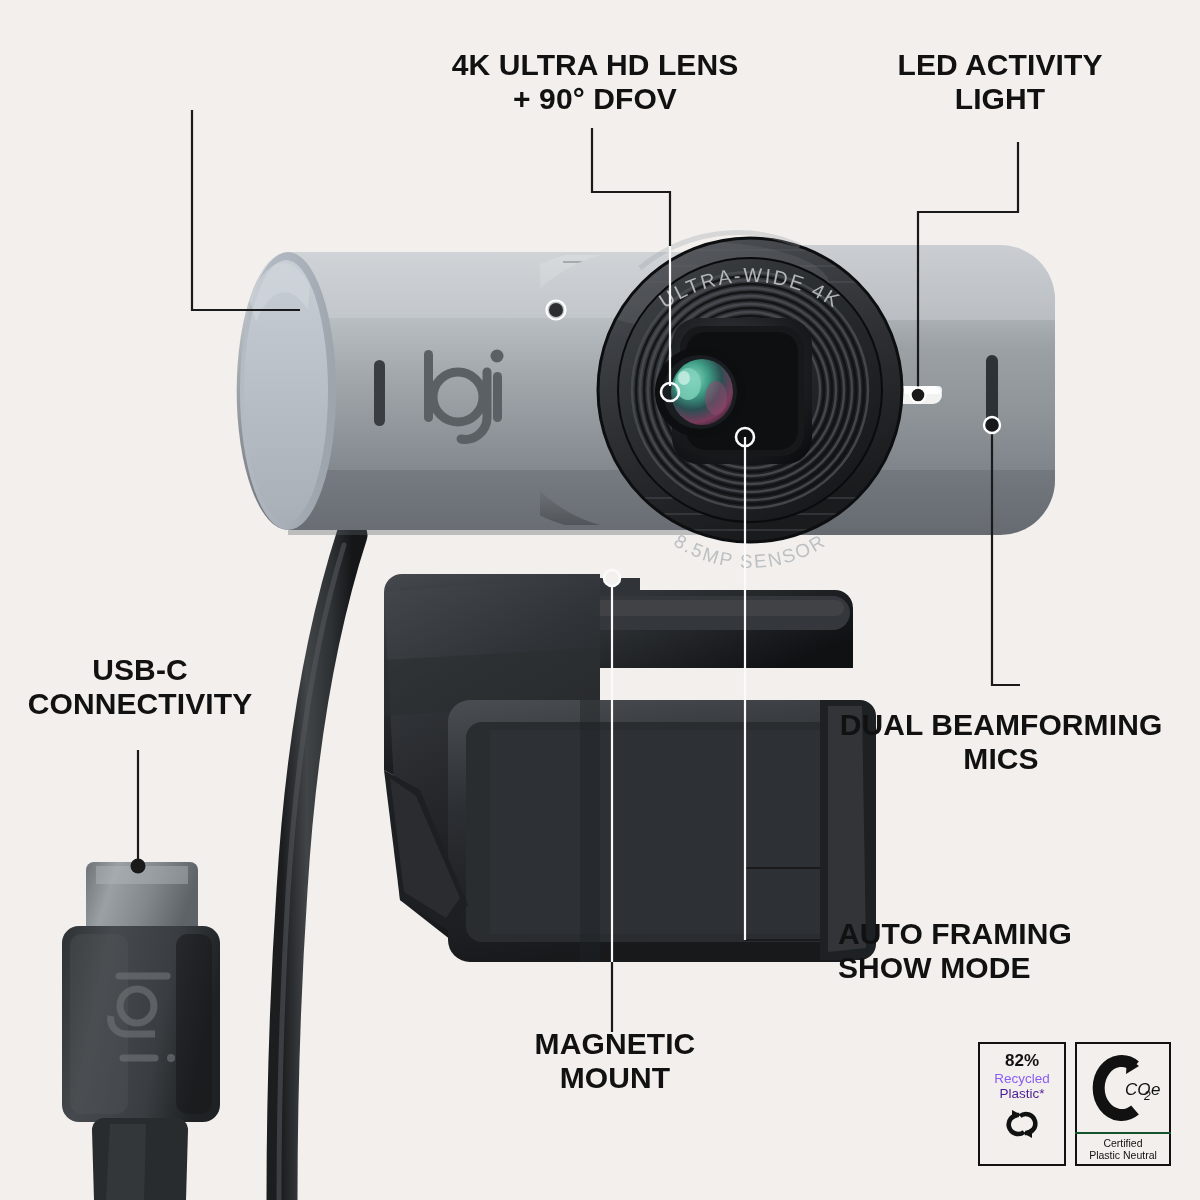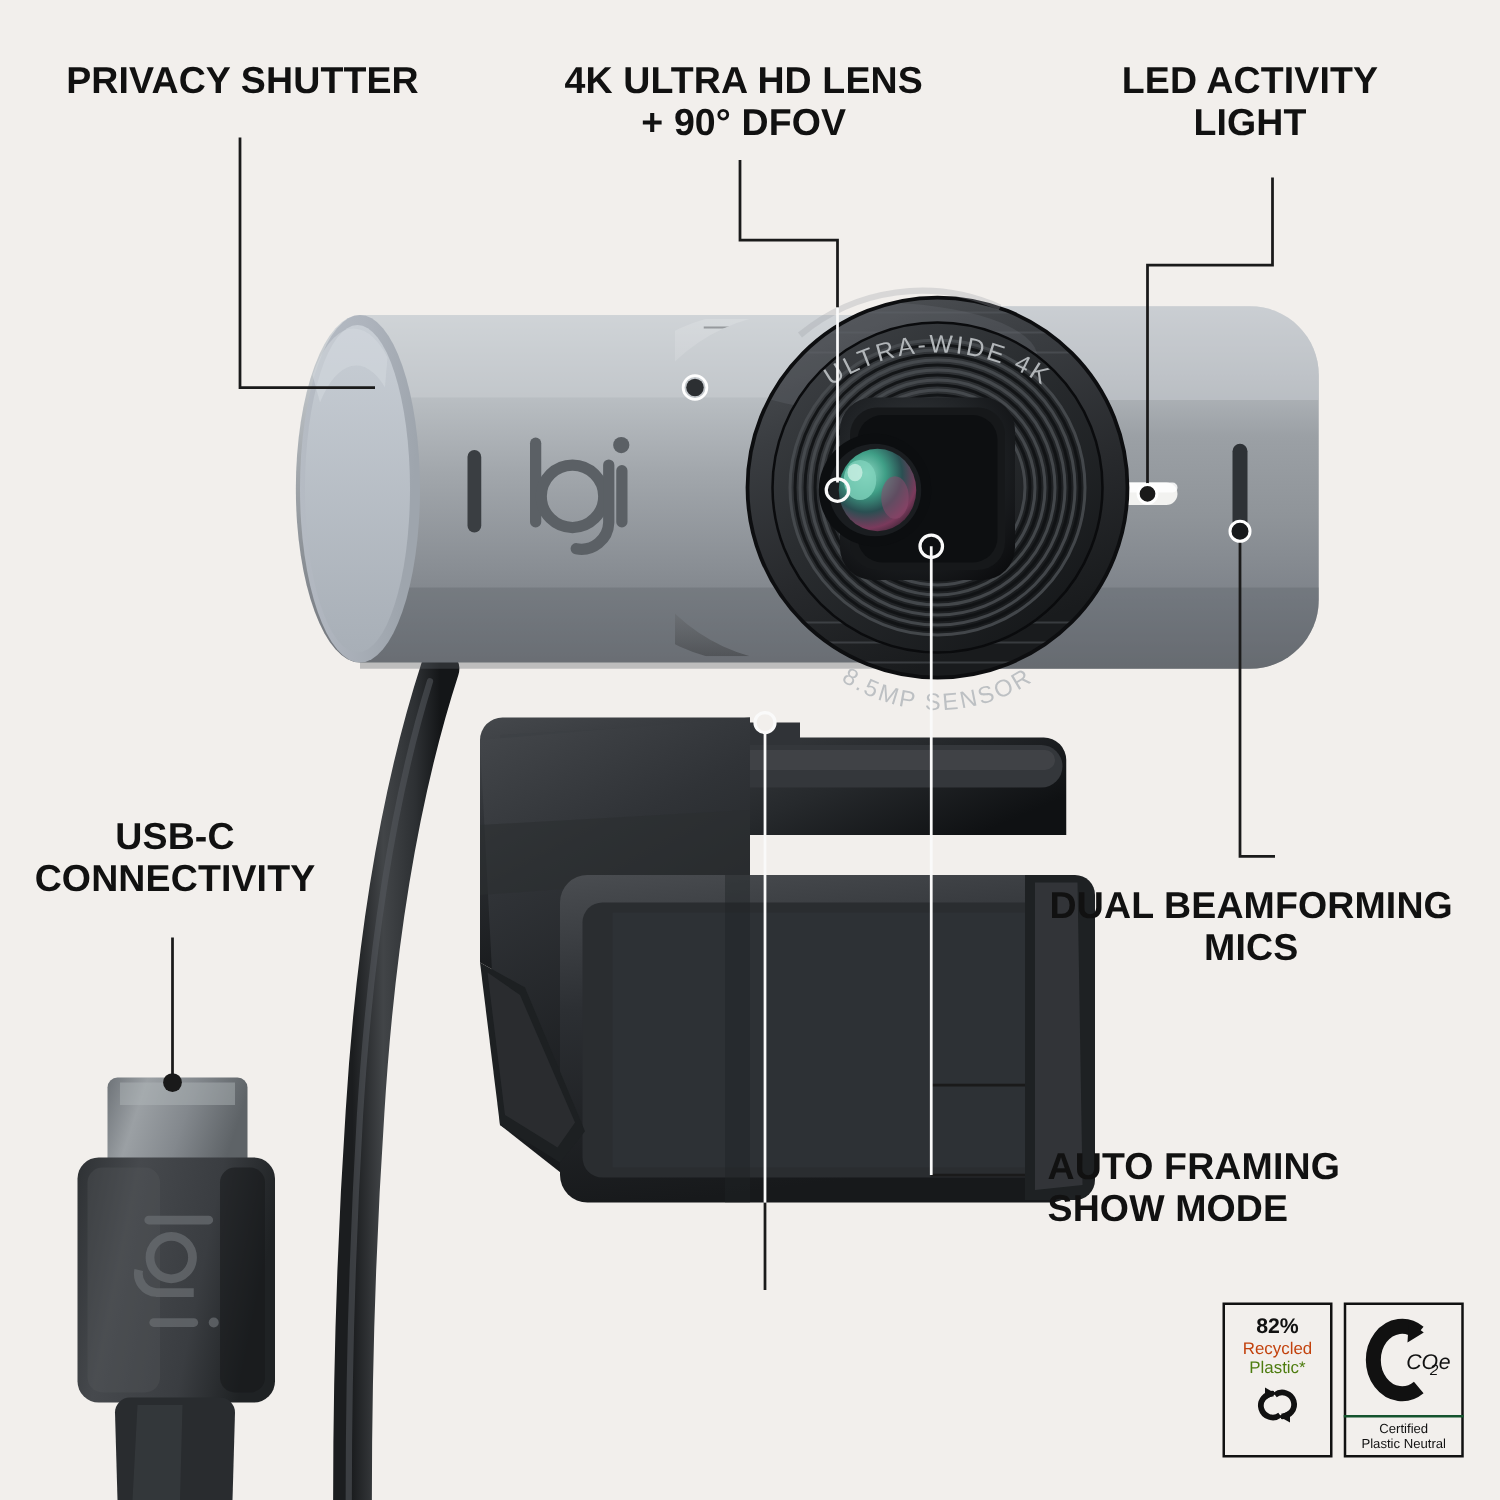--- a/index.html
+++ b/index.html
@@ -31,22 +31,22 @@
     display:flex;gap:9px;align-items:stretch;margin-top:16px;
   }
   .badge{
     border:2.5px solid #111;background:#f2efec;
     display:flex;flex-direction:column;align-items:center;
     box-sizing:border-box;
   }
   .badge-a{width:88px;height:124px;padding:8px 4px 6px;justify-content:flex-start;}
   .badge-b{width:96px;height:124px;padding:0;justify-content:flex-start;}
   .b-pct{font-size:17px;font-weight:600;color:#111;line-height:1.05;}
-  .b-l1{font-size:13.5px;font-weight:400;color:#c2410c;line-height:1.12;margin-top:1px;}
-  .b-l2{font-size:13.5px;font-weight:400;color:#4d7c0f;line-height:1.12;}
+  .b-l1{font-size:13.5px;font-weight:400;color:#8b5cf6;line-height:1.12;margin-top:1px;}
+  .b-l2{font-size:13.5px;font-weight:400;color:#4c1d95;line-height:1.12;}
   .b-sym{margin-top:3px;}
   .b-co2wrap{flex:1;display:flex;align-items:center;justify-content:center;width:100%;font-style:italic;}
   .b-foot{border-top:2px solid #14532d;width:100%;padding:3px 2px 3px;text-align:center;}
   .b-f1{font-size:10.5px;color:#111;line-height:1.15;}
 </style>
 </head>
 <body>
 
 <div id="stage">
 
@@ -359,38 +359,39 @@
     </g>
 
     <circle cx="670" cy="392" r="9" fill="none" stroke="#fafafa" stroke-width="2.6"></circle>
     <circle cx="745" cy="437" r="9" fill="none" stroke="#fafafa" stroke-width="2.6"></circle>
     <circle cx="612" cy="578" r="8" fill="#f2efec" stroke="#fafafa" stroke-width="2.6"></circle>
     <circle cx="918" cy="395" r="7.5" fill="#1a1a1a" stroke="#ffffff" stroke-width="2.4"></circle>
     <circle cx="992" cy="425" r="8" fill="#17191b" stroke="#ffffff" stroke-width="2.4"></circle>
     <circle cx="138" cy="866" r="7.5" fill="#1a1a1a"></circle>
   </svg>
 
-  <div class="callout ct" style="left:0px;top:48px;width:388px;">PRIVACY SHUTTER</div>
 
   <div class="callout ct" style="left:410px;top:48px;width:370px;">4K ULTRA HD LENS
 + 90° DFOV</div>
 
   <div class="callout ct" style="left:842px;top:48px;width:316px;">LED ACTIVITY
 LIGHT</div>
 
   <div class="callout ct" style="left:0px;top:653px;width:280px;">USB-C
 CONNECTIVITY</div>
 
   <div class="callout ct" style="left:818px;top:708px;width:366px;">DUAL BEAMFORMING
 MICS</div>
 
 
   <div class="callout cl" style="left:838px;top:917px;width:350px;">AUTO FRAMING
 SHOW MODE</div>
 
+  <div class="callout ct" style="left:470px;top:1027px;width:290px;">MAGNETIC
+MOUNT</div>
 
   <div class="badges">
 
     <div class="badge badge-a">
       <div class="b-pct">82%</div>
       <div class="b-l1">Recycled</div>
       <div class="b-l2">Plastic*</div>
       <div class="b-sym">
         <svg width="46" height="40" viewBox="0 0 46 40">
           <g fill="none" stroke="#111" stroke-width="4.6">

